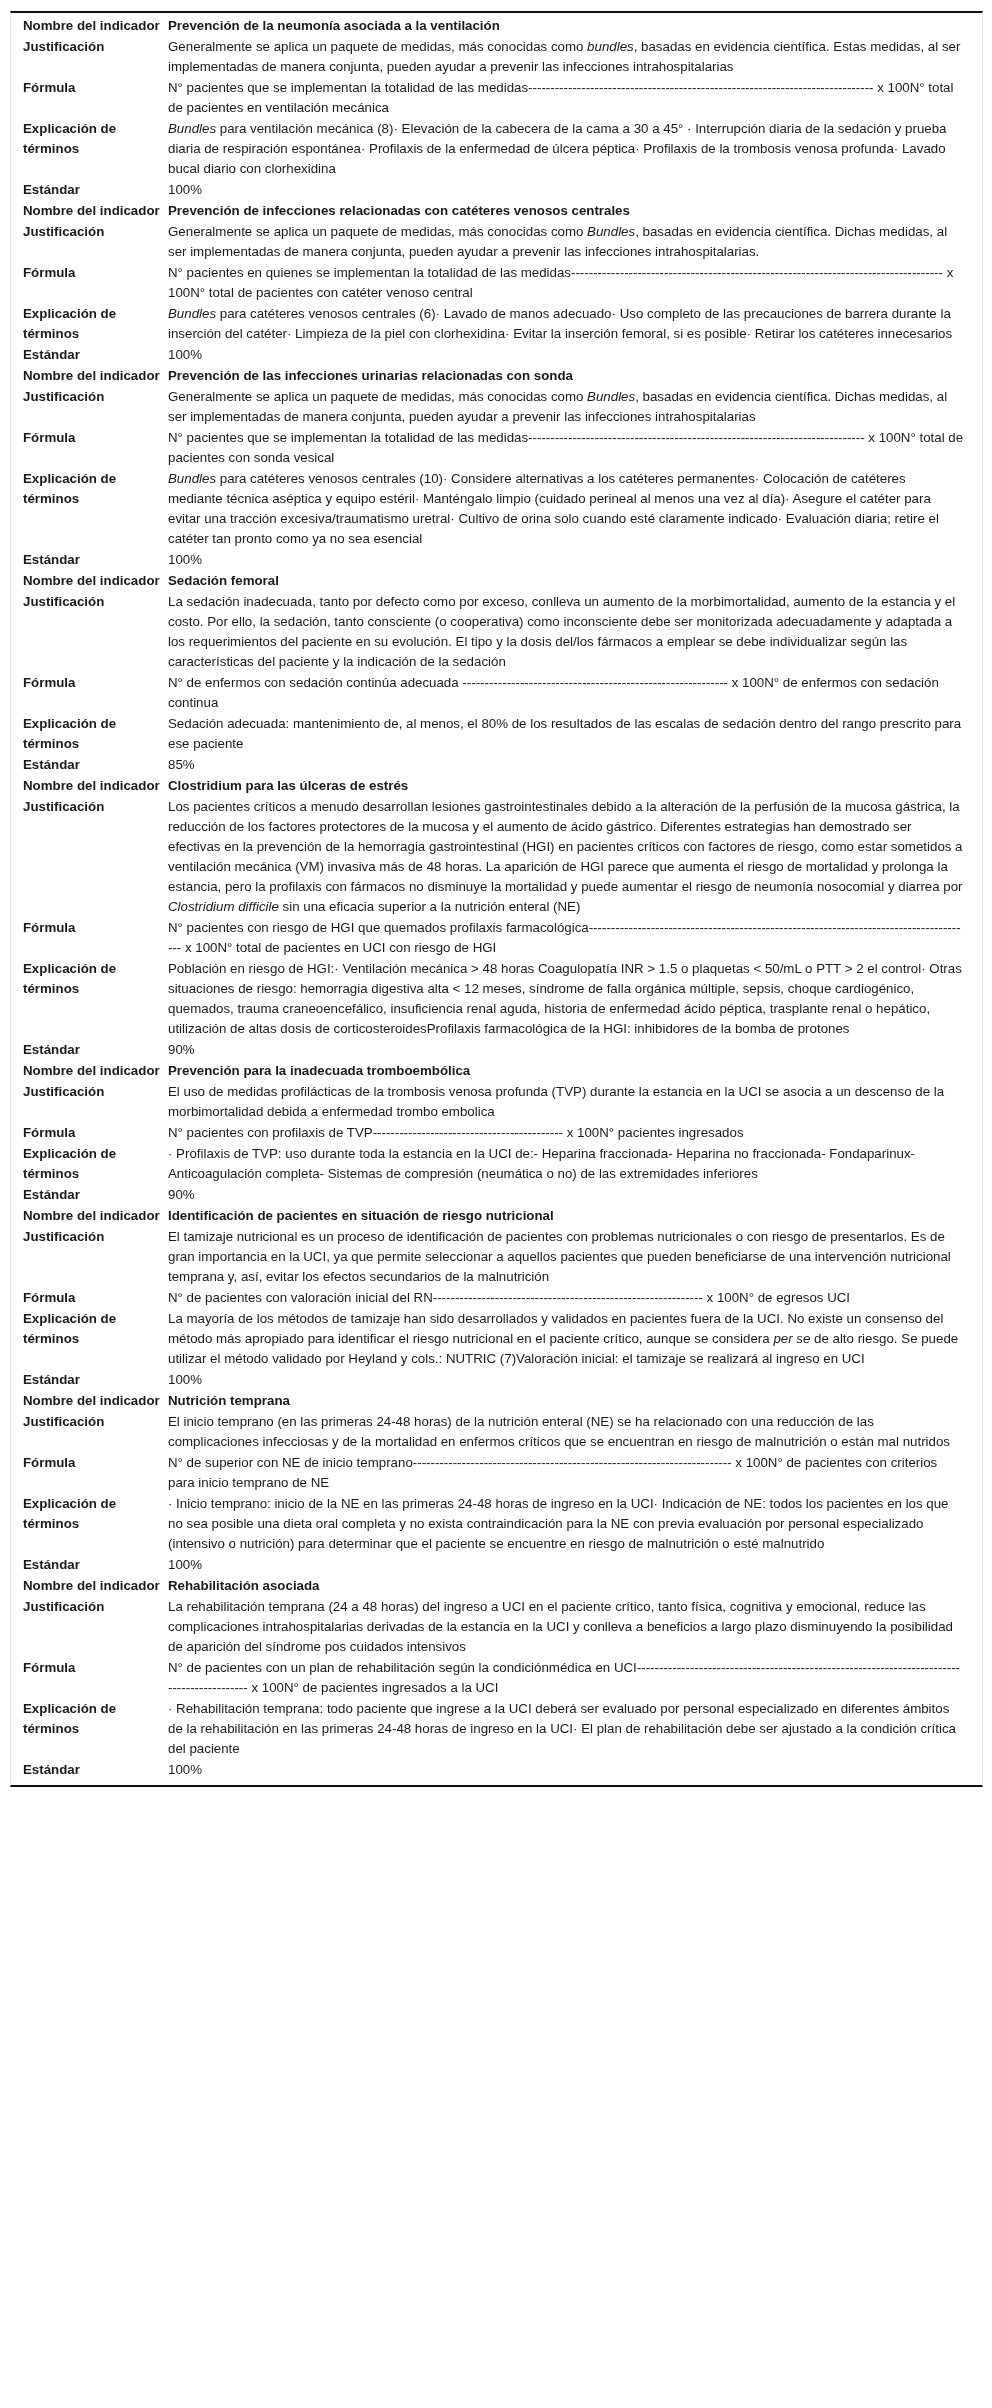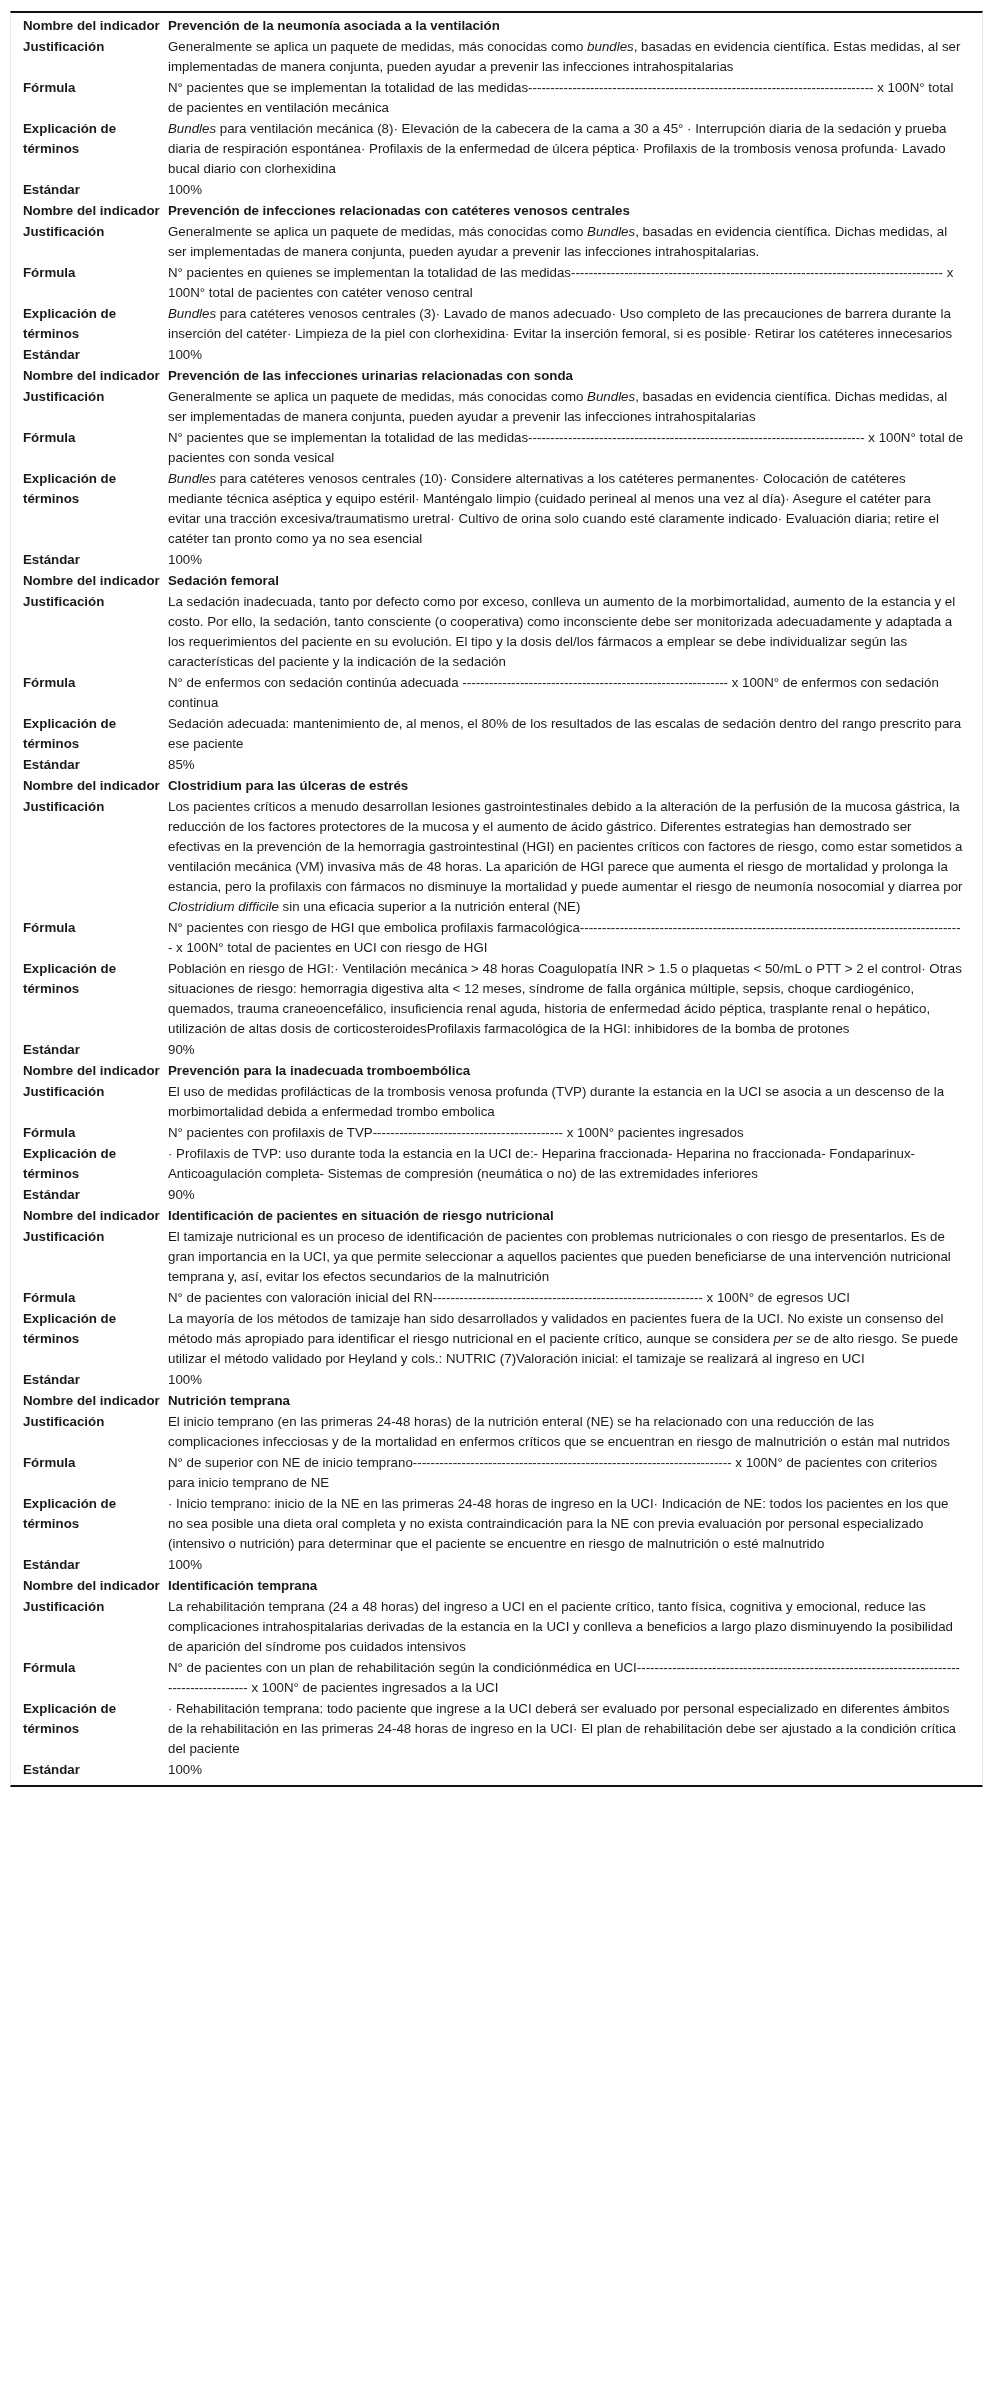--- a/index.html
+++ b/index.html
@@ -65,21 +65,21 @@
   <tr class="row">
     <td class="lbl">Justificación</td>
     <td class="val">Generalmente se aplica un paquete de medidas, más conocidas como <i>Bundles</i>, basadas en evidencia científica. Dichas medidas, al ser implementadas de manera conjunta, pueden ayudar a prevenir las infecciones intrahospitalarias.</td>
   </tr>
   <tr class="row">
     <td class="lbl">Fórmula</td>
     <td class="val">N° pacientes en quienes se implementan la totalidad de las medidas------------------------------------------------------------------------------------ x 100N° total de pacientes con catéter venoso central</td>
   </tr>
   <tr class="row">
     <td class="lbl">Explicación de términos</td>
-    <td class="val"><i>Bundles</i><span> para catéteres venosos centrales (3)· Lavado de manos adecuado· Uso completo de las precauciones de barrera durante la inserción del catéter· Limpieza de la piel con clorhexidina· Evitar la inserción femoral, si es posible· Retirar los catéteres innecesarios</span></td>
+    <td class="val"><i>Bundles</i><span> para catéteres venosos centrales (6)· Lavado de manos adecuado· Uso completo de las precauciones de barrera durante la inserción del catéter· Limpieza de la piel con clorhexidina· Evitar la inserción femoral, si es posible· Retirar los catéteres innecesarios</span></td>
   </tr>
   <tr class="row">
     <td class="lbl">Estándar</td>
     <td class="val">100%</td>
   </tr>
 
   <tr class="row name">
     <td class="lbl">Nombre del indicador</td>
     <td class="val">Prevención de las infecciones urinarias relacionadas con sonda</td>
   </tr>
@@ -124,21 +124,21 @@
   <tr class="row name">
     <td class="lbl">Nombre del indicador</td>
     <td class="val">Clostridium para las úlceras de estrés</td>
   </tr>
   <tr class="row">
     <td class="lbl">Justificación</td>
     <td class="val">Los pacientes críticos a menudo desarrollan lesiones gastrointestinales debido a la alteración de la perfusión de la mucosa gástrica, la reducción de los factores protectores de la mucosa y el aumento de ácido gástrico. Diferentes estrategias han demostrado ser efectivas en la prevención de la hemorragia gastrointestinal (HGI) en pacientes críticos con factores de riesgo, como estar sometidos a ventilación mecánica (VM) invasiva más de 48 horas. La aparición de HGI parece que aumenta el riesgo de mortalidad y prolonga la estancia, pero la profilaxis con fármacos no disminuye la mortalidad y puede aumentar el riesgo de neumonía nosocomial y diarrea por <i>Clostridium difficile</i> sin una eficacia superior a la nutrición enteral (NE)</td>
   </tr>
   <tr class="row">
     <td class="lbl">Fórmula</td>
-    <td class="val">N° pacientes con riesgo de HGI que embolica profilaxis farmacológica--------------------------------------------------------------------------------------- x 100N° total de pacientes en UCI con riesgo de HGI</td>
+    <td class="val">N° pacientes con riesgo de HGI que quemados profilaxis farmacológica--------------------------------------------------------------------------------------- x 100N° total de pacientes en UCI con riesgo de HGI</td>
   </tr>
   <tr class="row">
     <td class="lbl">Explicación de términos</td>
     <td class="val"><i></i><span>Población en riesgo de HGI:· Ventilación mecánica &gt; 48 horas      Coagulopatía INR &gt; 1.5 o plaquetas &lt; 50/mL o PTT &gt; 2 el control· Otras situaciones de riesgo: hemorragia digestiva alta &lt; 12 meses, síndrome de falla orgánica múltiple, sepsis, choque cardiogénico, quemados, trauma craneoencefálico, insuficiencia renal aguda, historia de enfermedad ácido péptica, trasplante renal o hepático, utilización de altas dosis de corticosteroidesProfilaxis farmacológica de la HGI: inhibidores de la bomba de protones</span></td>
   </tr>
   <tr class="row">
     <td class="lbl">Estándar</td>
     <td class="val">90%</td>
   </tr>
 
@@ -200,21 +200,21 @@
     <td class="lbl">Explicación de términos</td>
     <td class="val"><i></i><span>· Inicio temprano: inicio de la NE en las primeras 24-48 horas de ingreso en la UCI· Indicación de NE: todos los pacientes en los que no sea posible una dieta oral completa y no exista contraindicación para la NE con previa evaluación por personal especializado (intensivo o nutrición) para determinar que el paciente se encuentre en riesgo de malnutrición o esté malnutrido</span></td>
   </tr>
   <tr class="row">
     <td class="lbl">Estándar</td>
     <td class="val">100%</td>
   </tr>
 
   <tr class="row name">
     <td class="lbl">Nombre del indicador</td>
-    <td class="val">Identificación temprana</td>
+    <td class="val">Rehabilitación asociada</td>
   </tr>
   <tr class="row">
     <td class="lbl">Justificación</td>
     <td class="val">La rehabilitación temprana (24 a 48 horas) del ingreso a UCI en el paciente crítico, tanto física, cognitiva y emocional, reduce las complicaciones intrahospitalarias derivadas de la estancia en la UCI y conlleva a beneficios a largo plazo disminuyendo la posibilidad de aparición del síndrome pos cuidados intensivos</td>
   </tr>
   <tr class="row">
     <td class="lbl">Fórmula</td>
     <td class="val">N° de pacientes con un plan de rehabilitación según la condiciónmédica en UCI------------------------------------------------------------------------------------------- x 100N° de pacientes ingresados a la UCI</td>
   </tr>
   <tr class="row">

